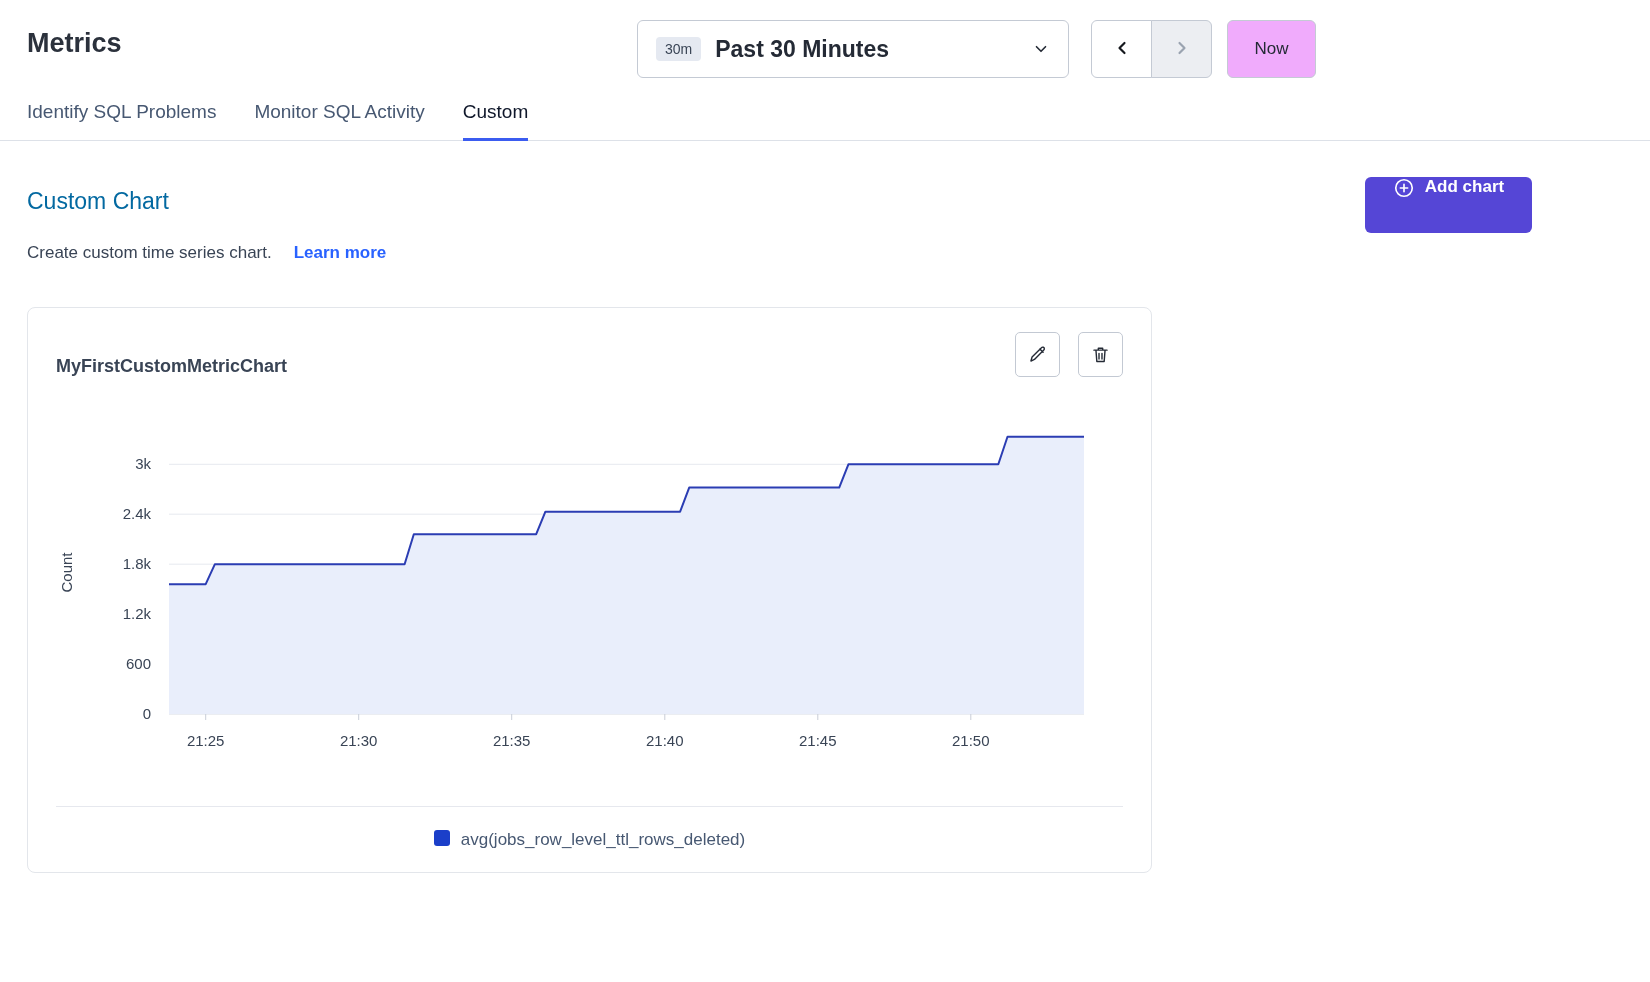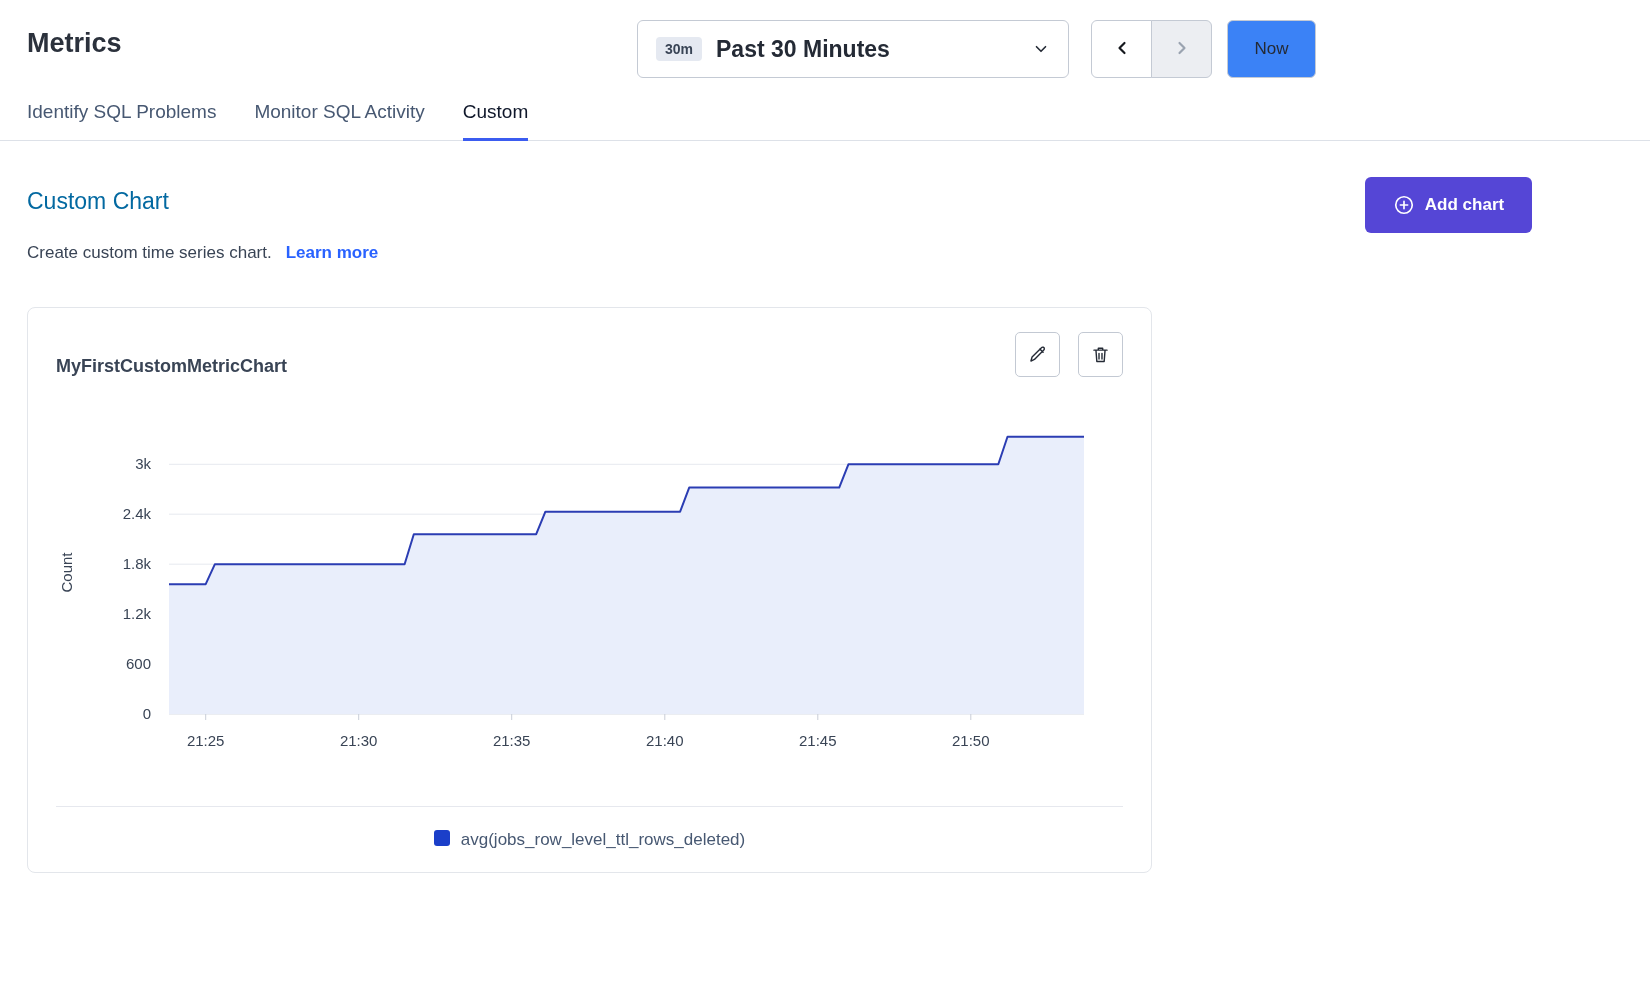--- a/index.html
+++ b/index.html
@@ -3,41 +3,41 @@
 <meta charset="utf-8">
 <style>
   *{box-sizing:border-box;margin:0;padding:0}
   html,body{background:#fff}
   body{width:1650px;height:982px;position:relative;font-family:"Liberation Sans",sans-serif;color:#242a35}
 
   
   .page-title{position:absolute;left:27px;top:28px;font-size:27px;font-weight:bold;color:#2b313c}
 
   .time-picker{position:absolute;left:637px;top:20px;width:432px;height:58px;border:1px solid #c4cad4;border-radius:6px;display:flex;align-items:center;padding:0 18px;cursor:pointer;background:#fff}
-  .tp-badge{background:#e5e9f1;color:#394455;font-size:14px;font-weight:bold;padding:4px 9px;border-radius:4px}
+  .tp-badge{background:#e5e9f1;color:#394455;font-size:14px;font-weight:normal;padding:4px 9px;border-radius:4px}
   .tp-label{margin-left:14px;font-size:23px;font-weight:bold;color:#242a35}
   .tp-caret{margin-left:auto;display:flex;align-items:center;color:#242a35}
 
   .nav-arrows{position:absolute;left:1091px;top:20px;height:58px;display:flex}
   .nav-arrows button{width:61px;height:58px;background:#fff;border:1px solid #c4cad4;display:flex;align-items:center;justify-content:center;cursor:pointer}
   .nav-arrows .prev{border-radius:6px 0 0 6px;color:#15181d}
   .nav-arrows .next{border-radius:0 6px 6px 0;margin-left:-1px;background:#eceef2;color:#9aa3b0}
 
-  .now-button{position:absolute;left:1227px;top:20px;width:89px;height:58px;background:#3b82f6;border:1px solid #c4cad4;border-radius:6px;font-size:17px;color:#242a35;font-family:inherit;cursor:pointer}
+  .now-button{position:absolute;left:1227px;top:20px;width:89px;height:58px;background:#f0abfc;border:1px solid #c4cad4;border-radius:6px;font-size:17px;color:#242a35;font-family:inherit;cursor:pointer}
 
   
   .tabs{position:absolute;left:0;top:101px;width:100%;border-bottom:1px solid #dde1e8;display:flex;gap:38px;padding-left:27px}
   .tab{font-size:19px;color:#475872;padding-bottom:15px;cursor:pointer;border-bottom:3px solid transparent;margin-bottom:-1px}
   .tab.active{color:#0f172a;font-weight:normal;border-bottom-color:var(--tab-underline,#3b5cf0)}
 
   
   .section-title{position:absolute;left:27px;top:188px;font-size:23px;font-weight:normal;color:#0369a1}
   .section-subtitle{position:absolute;left:27px;top:243px;font-size:17px;color:#394455}
-  .learn-more{color:var(--accent-link,#2962ff);font-weight:bold;text-decoration:none;cursor:pointer;margin-left:14px}
-  .add-chart{position:absolute;left:1365px;top:177px;width:167px;height:56px;border:none;border-radius:6px;background:var(--add-chart-button,#5546d6);color:#fff;font-size:17px;font-weight:bold;font-family:inherit;display:flex;align-items:center;justify-content:center;gap:10px;cursor:pointer}
+  .learn-more{color:var(--accent-link,#2962ff);font-weight:bold;text-decoration:none;cursor:pointer;margin-left:22px}
+  .add-chart{position:absolute;left:1365px;top:177px;width:167px;height:56px;border:none;border-radius:6px;background:var(--add-chart-button,#5546d6);color:#fff;font-size:17px;font-weight:bold;font-family:inherit;display:flex;justify-content:center;gap:10px;cursor:pointer}
 
   
   .chart-card{position:absolute;left:27px;top:307px;width:1125px;height:566px;border:1px solid #e3e6eb;border-radius:8px;background:#fff}
   .card-head{display:flex;justify-content:space-between;align-items:flex-end;padding:24px 28px 0}
   .card-title{font-size:18px;font-weight:bold;color:#394455}
   .card-actions{display:flex;gap:18px}
   .icon-button{width:45px;height:45px;background:#fff;border:1px solid #c3c9d3;border-radius:5px;display:flex;align-items:center;justify-content:center;color:#242a35;cursor:pointer}
 
   .chart-svg{position:absolute;left:28px;top:105px}
   .chart-svg .tick{font-size:15px;fill:#394455;font-family:"Liberation Sans",sans-serif}

